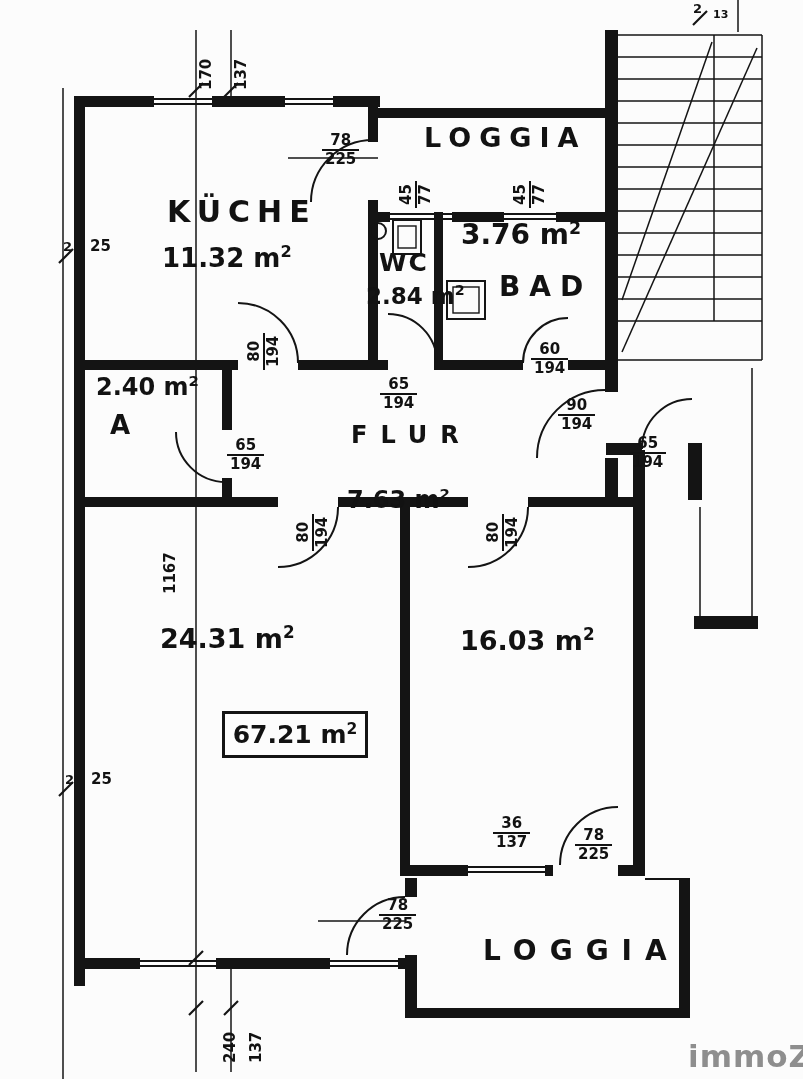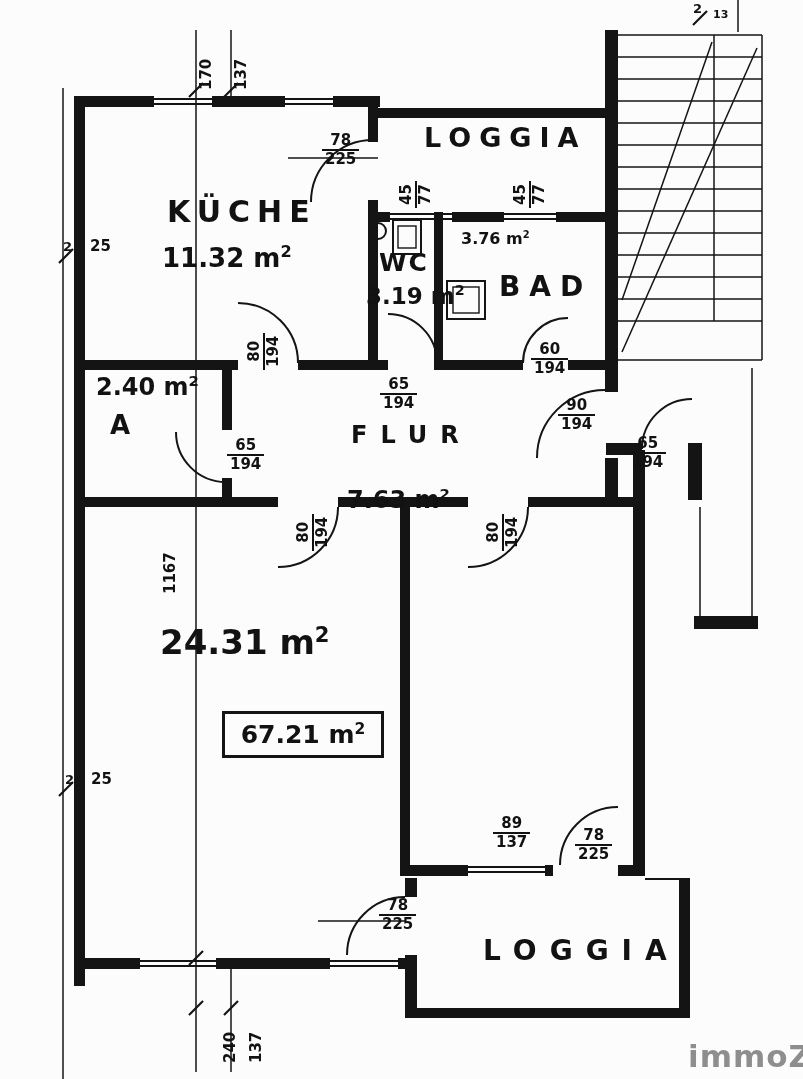--- a/index.html
+++ b/index.html
@@ -160,44 +160,47 @@
 
   <div class="lbl rn" style="left:424px;top:124px;font-size:27px;letter-spacing:8px">LOGGIA</div>
 
   <div class="lbl rn" style="left:167px;top:196px;font-size:30px;letter-spacing:7px">KÜCHE</div>
   <div class="lbl" style="left:162px;top:244px;font-size:26px">
     <span>11.32 m</span><sup class="sq">2</sup>
   </div>
 
   <div class="lbl rn" style="left:379px;top:250px;font-size:25px;letter-spacing:2px">WC</div>
   <div class="lbl" style="left:366px;top:283px;font-size:23px">
-    <span>3.19 m</span><sup class="sq">2</sup>
-  </div>
-
-  <div class="lbl" style="left:461px;top:230px;font-size:16px">
+    <span>2.84 m</span><sup class="sq">2</sup>
+  </div>
+
+  <div class="lbl" style="left:461px;top:219px;font-size:28px">
     <span>3.76 m</span><sup class="sq">2</sup>
   </div>
   <div class="lbl rn" style="left:499px;top:272px;font-size:28px;letter-spacing:9px">BAD</div>
 
   <div class="lbl" style="left:96px;top:374px;font-size:24px">
     <span>2.40 m</span><sup class="sq">2</sup>
   </div>
   <div class="lbl rn" style="left:110px;top:412px;font-size:26px">A</div>
 
   <div class="lbl rn" style="left:351px;top:423px;font-size:24px;letter-spacing:13px">FLUR</div>
   <div class="lbl" style="left:347px;top:487px;font-size:24px">
     <span>7.63 m</span><sup class="sq">2</sup>
   </div>
 
-  <div class="lbl" style="left:160px;top:624px;font-size:34px">
+  <div class="lbl" style="left:160px;top:624px;font-size:27px">
     <span>24.31 m</span><sup class="sq">2</sup>
   </div>
 
-
-  <div class="totalbox" style="left:222px;top:711px;width:162px;height:47px">
+  <div class="lbl" style="left:460px;top:626px;font-size:27px">
+    <span>16.03 m</span><sup class="sq">2</sup>
+  </div>
+
+  <div class="totalbox" style="left:222px;top:711px;width:146px;height:47px">
     <div class="lbl" style="position:static;font-size:25px">
       <span>67.21 m</span><sup class="sq">2</sup>
     </div>
   </div>
 
   <div class="lbl rn" style="left:483px;top:936px;font-size:28px;letter-spacing:13px">LOGGIA</div>
 
   <div class="frac" style="left:322px;top:132px">
     <span class="t">78</span>
     <span class="b">225</span>
@@ -236,21 +239,21 @@
   </div>
   <div class="frac rotl" style="left:295px;top:551px">
     <span class="t">80</span>
     <span class="b">194</span>
   </div>
   <div class="frac rotl" style="left:485px;top:551px">
     <span class="t">80</span>
     <span class="b">194</span>
   </div>
   <div class="frac" style="left:493px;top:815px">
-    <span class="t">89</span>
+    <span class="t">36</span>
     <span class="b">137</span>
   </div>
   <div class="frac" style="left:575px;top:827px">
     <span class="t">78</span>
     <span class="b">225</span>
   </div>
   <div class="frac" style="left:379px;top:897px">
     <span class="t">78</span>
     <span class="b">225</span>
   </div>

